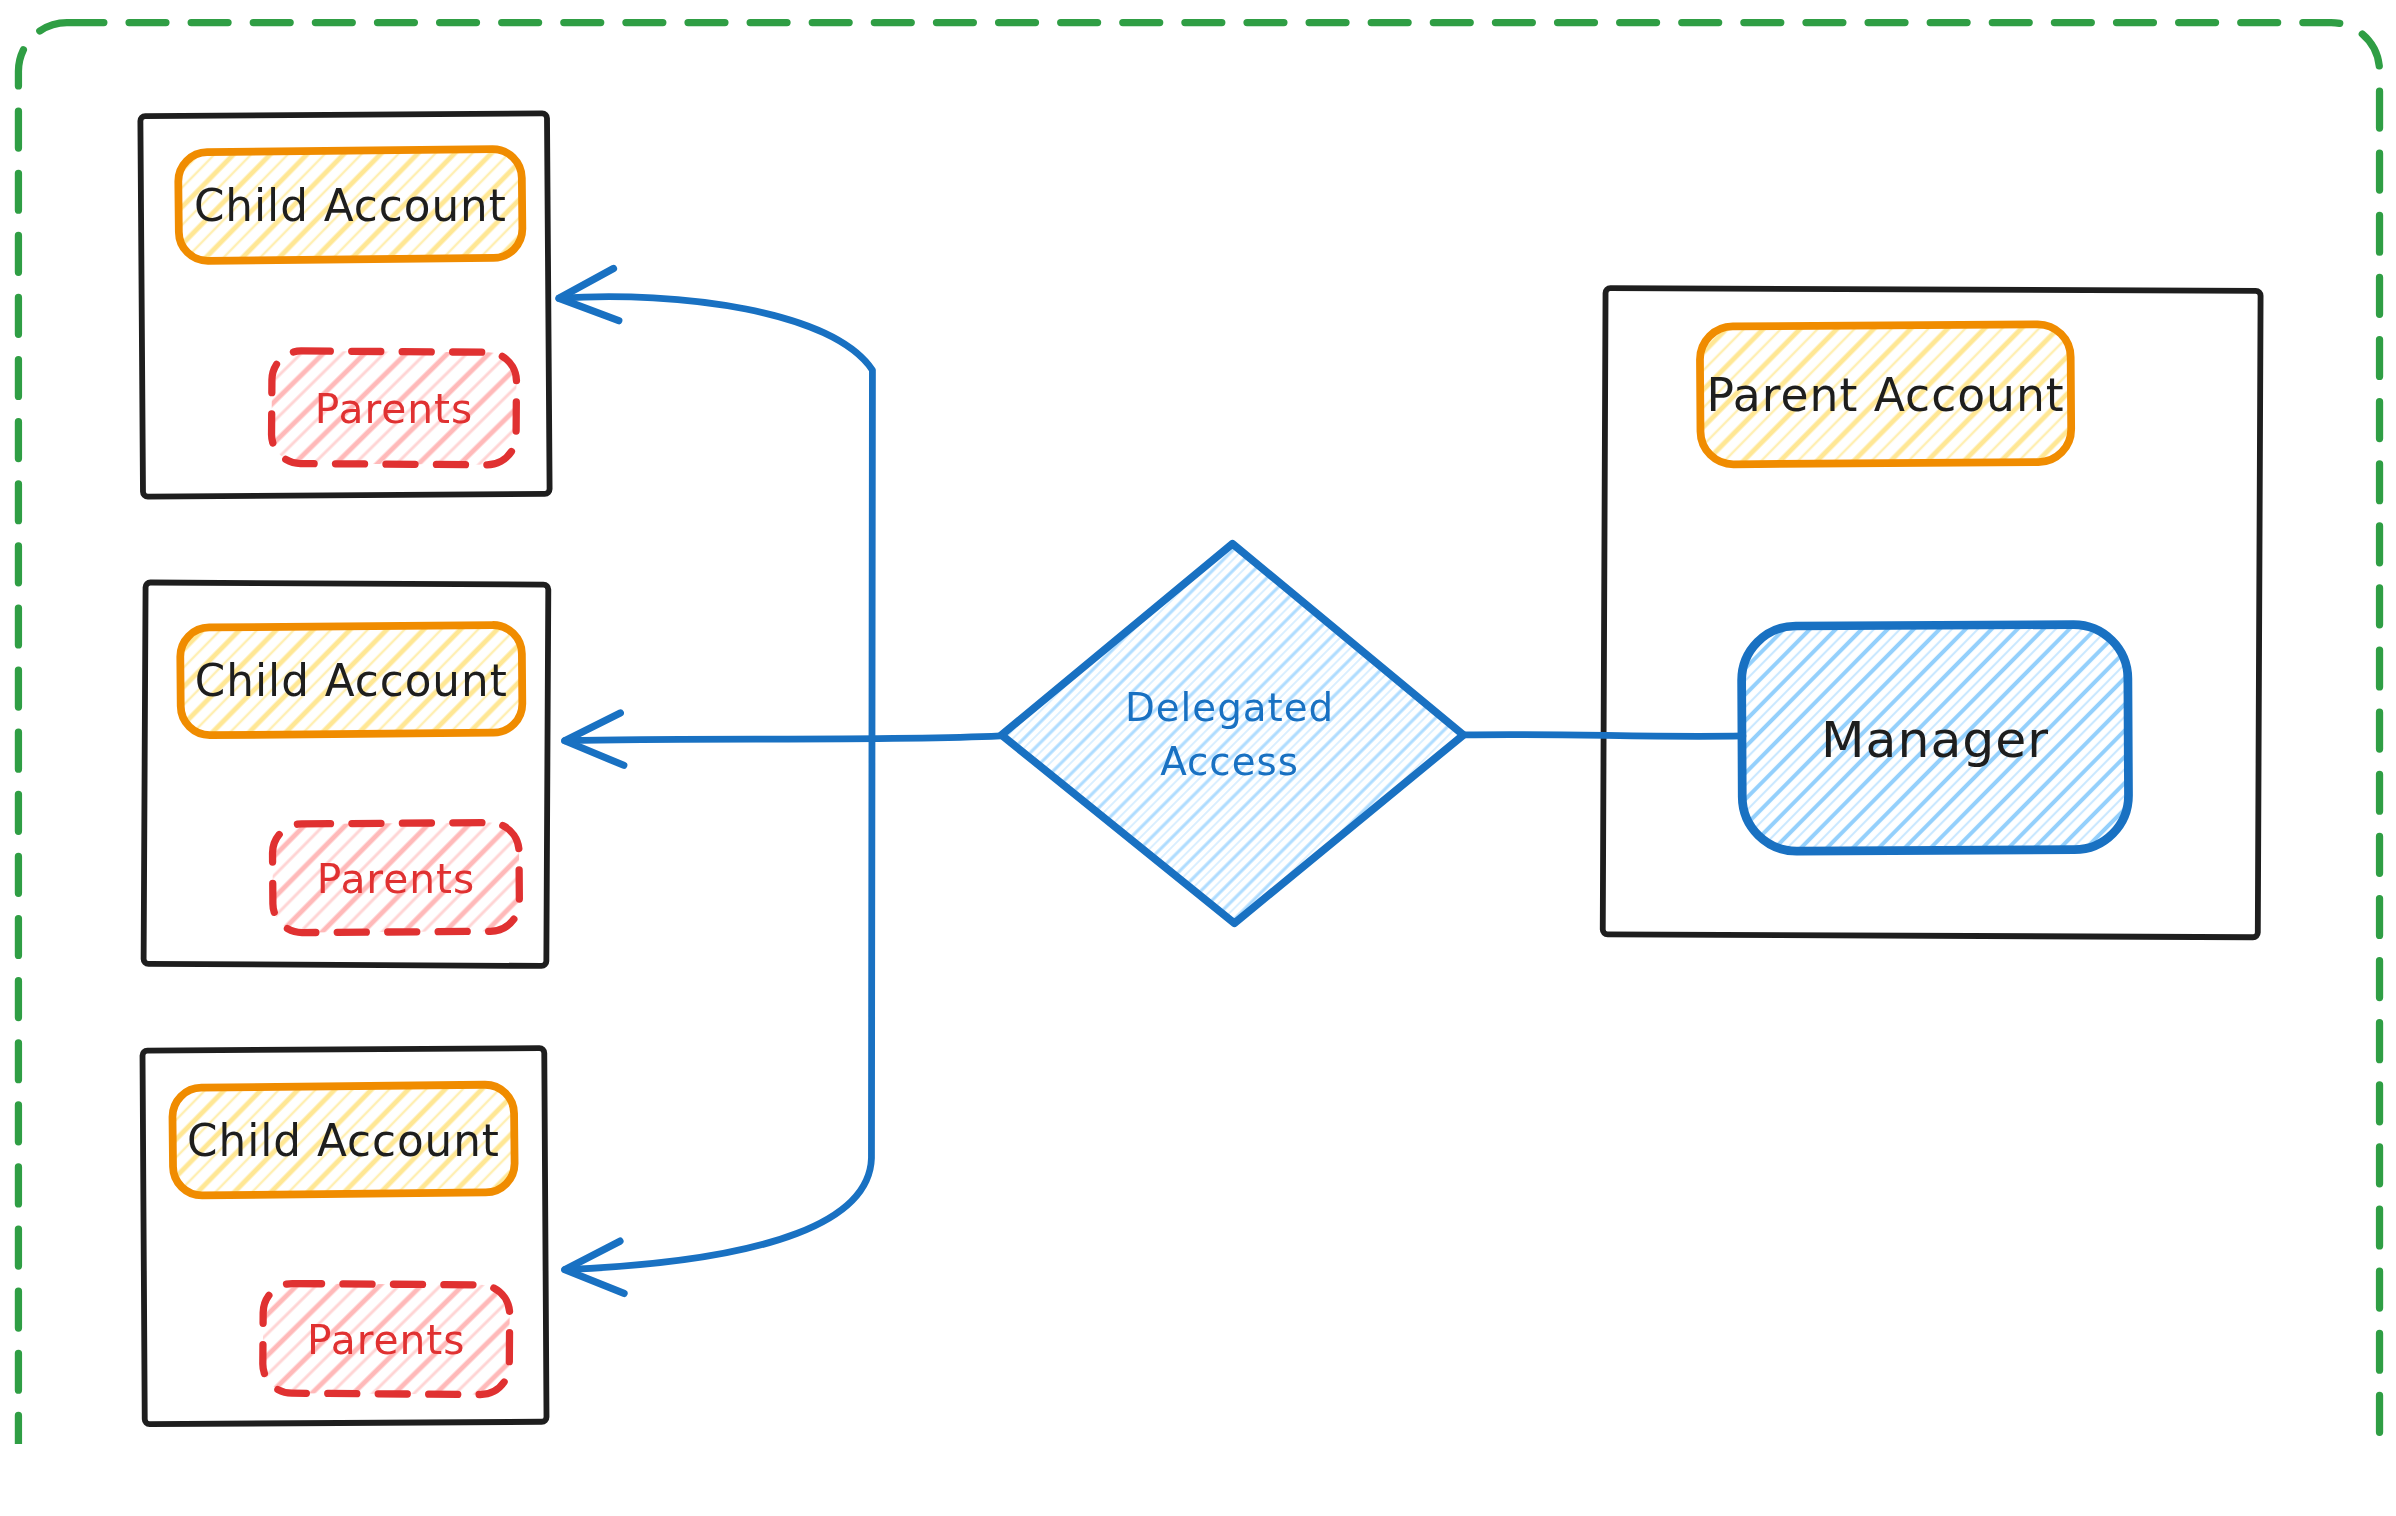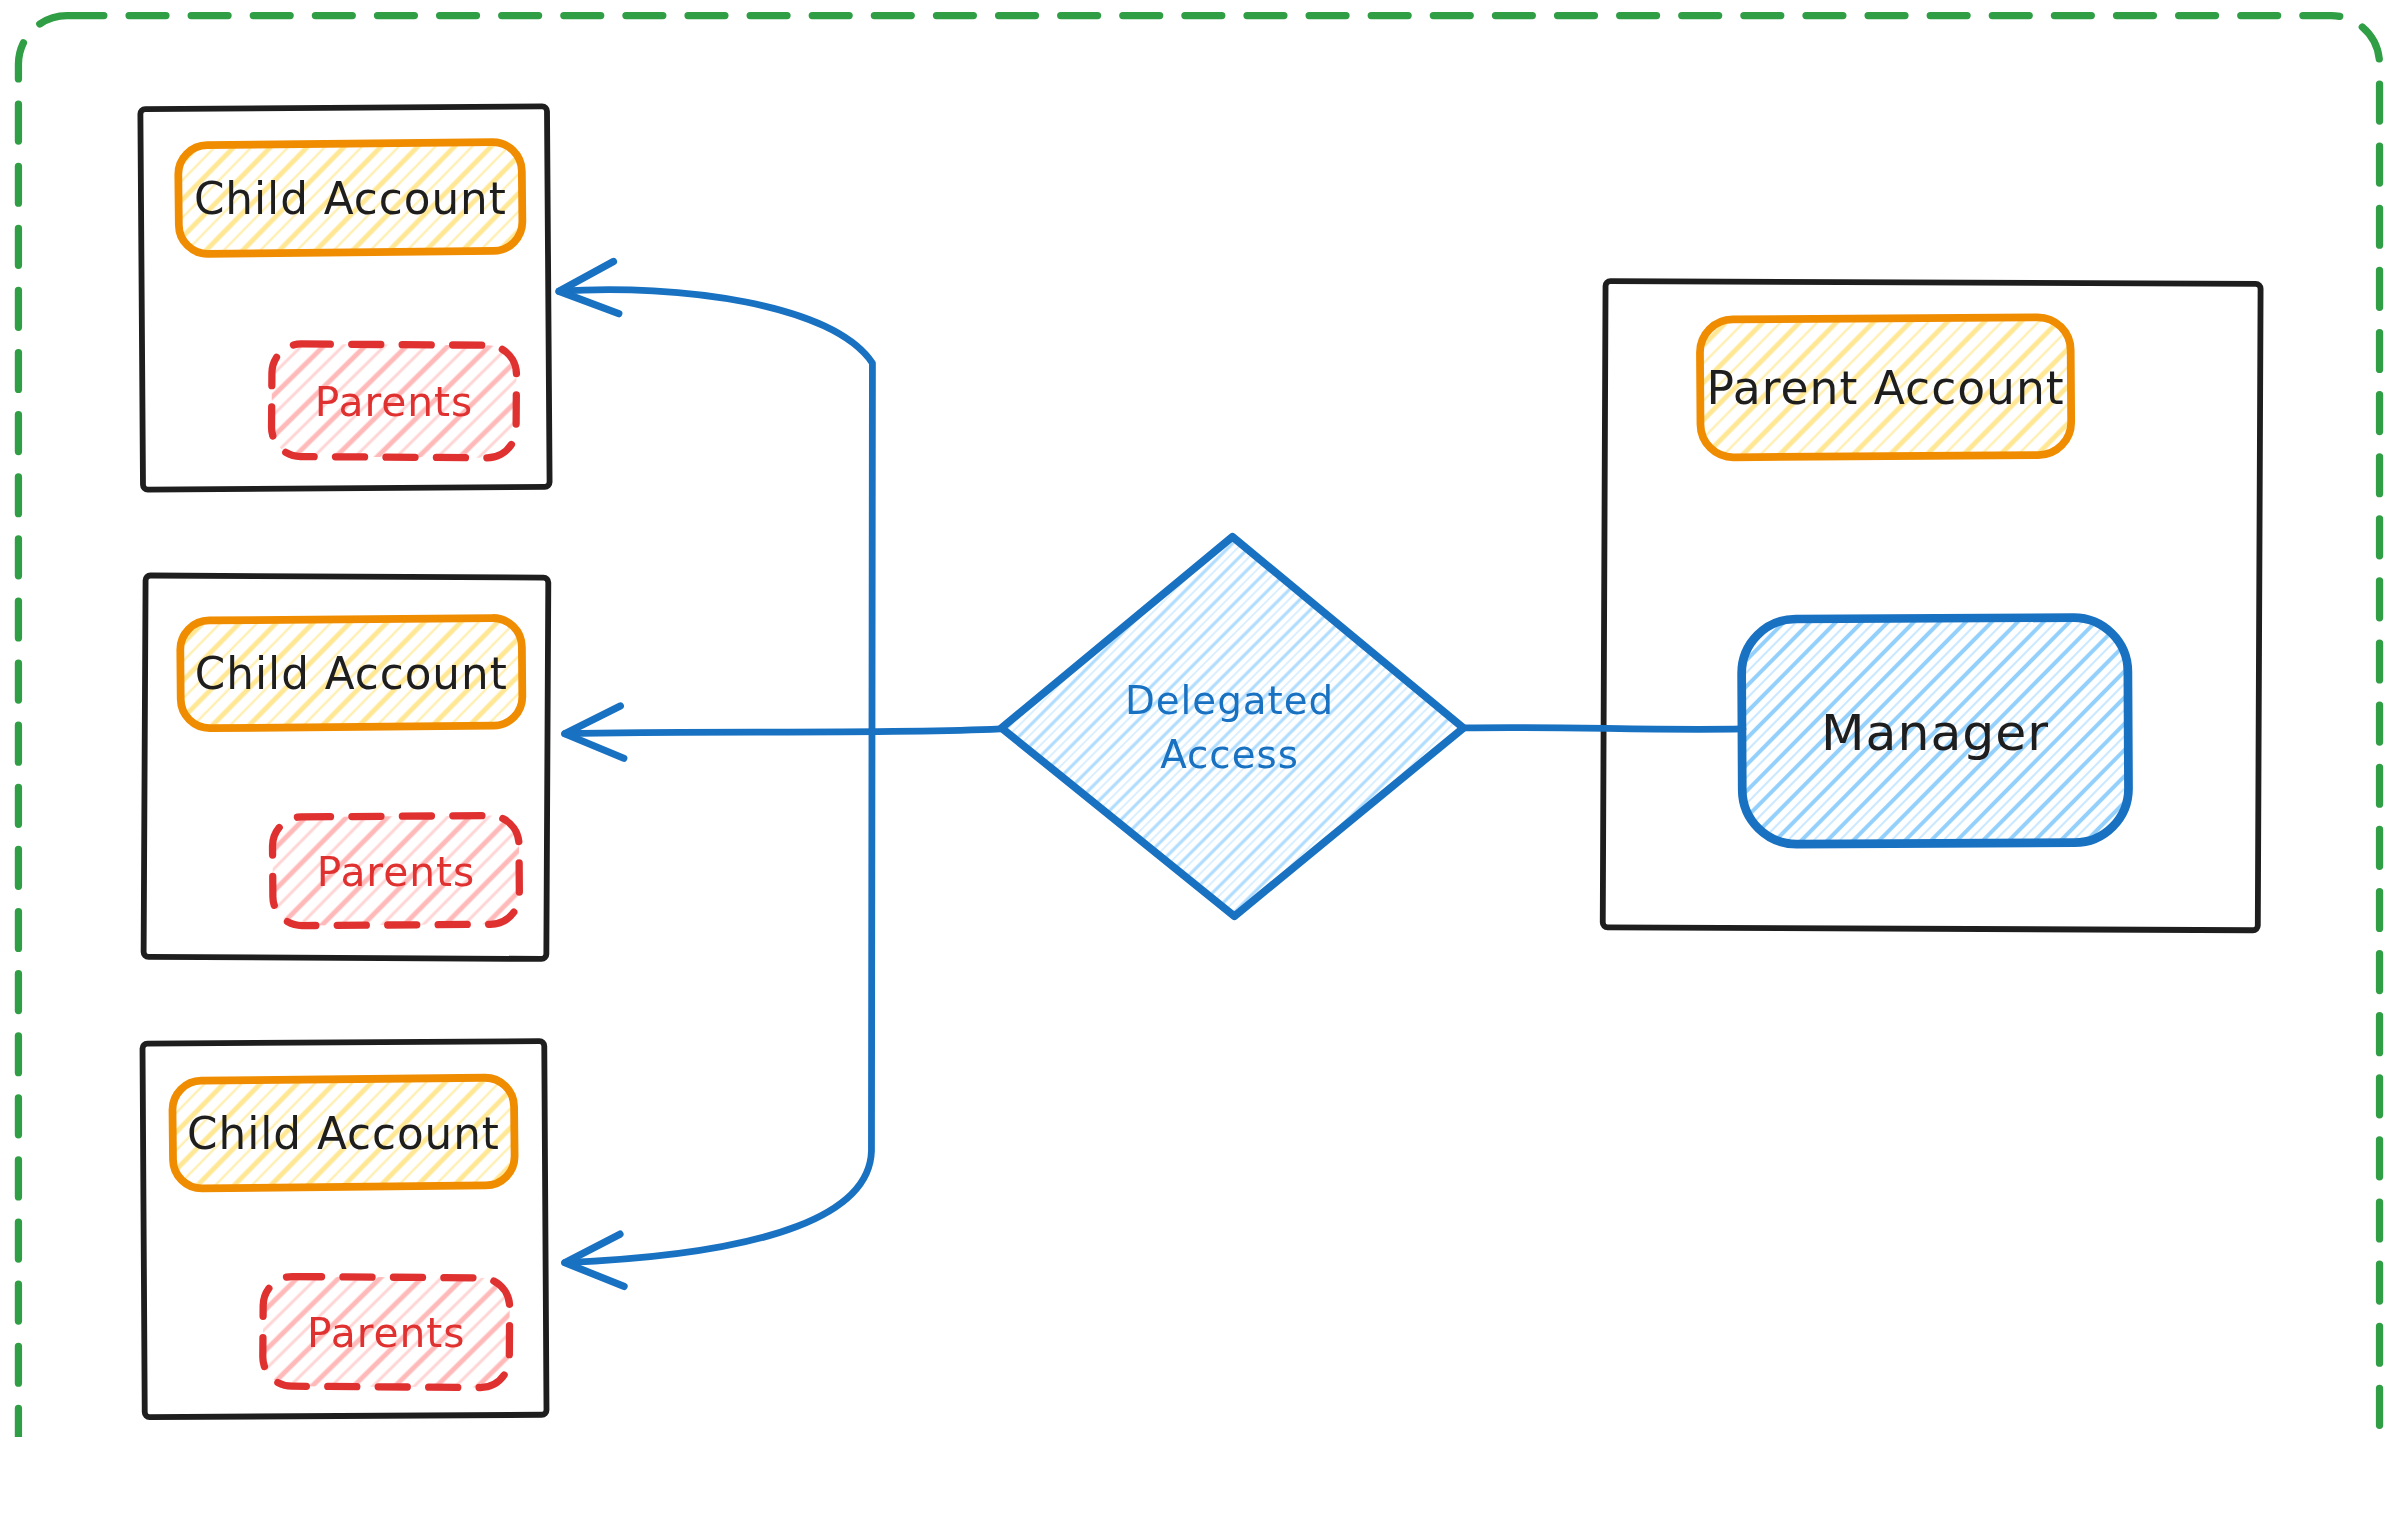--- a/index.html
+++ b/index.html
@@ -2,20 +2,21 @@
 <html><head>
 <meta charset="utf-8">
 <style>
   html, body { margin: 0; padding: 0; background: #ffffff; }
   .stage {
     position: relative;
     width: 2397px;
     height: 1437px;
     background: #ffffff;
     overflow: hidden;
+    margin-top: 7px;
   }
   svg.canvas { display: block; width: 2397px; height: 1517px; }
   text {
     font-family: "DejaVu Sans", "Liberation Sans", sans-serif;
     font-weight: 500;
     letter-spacing: 1px;
   }
   .sketch { stroke-linecap: round; stroke-linejoin: round; }
 </style>
 </head>

